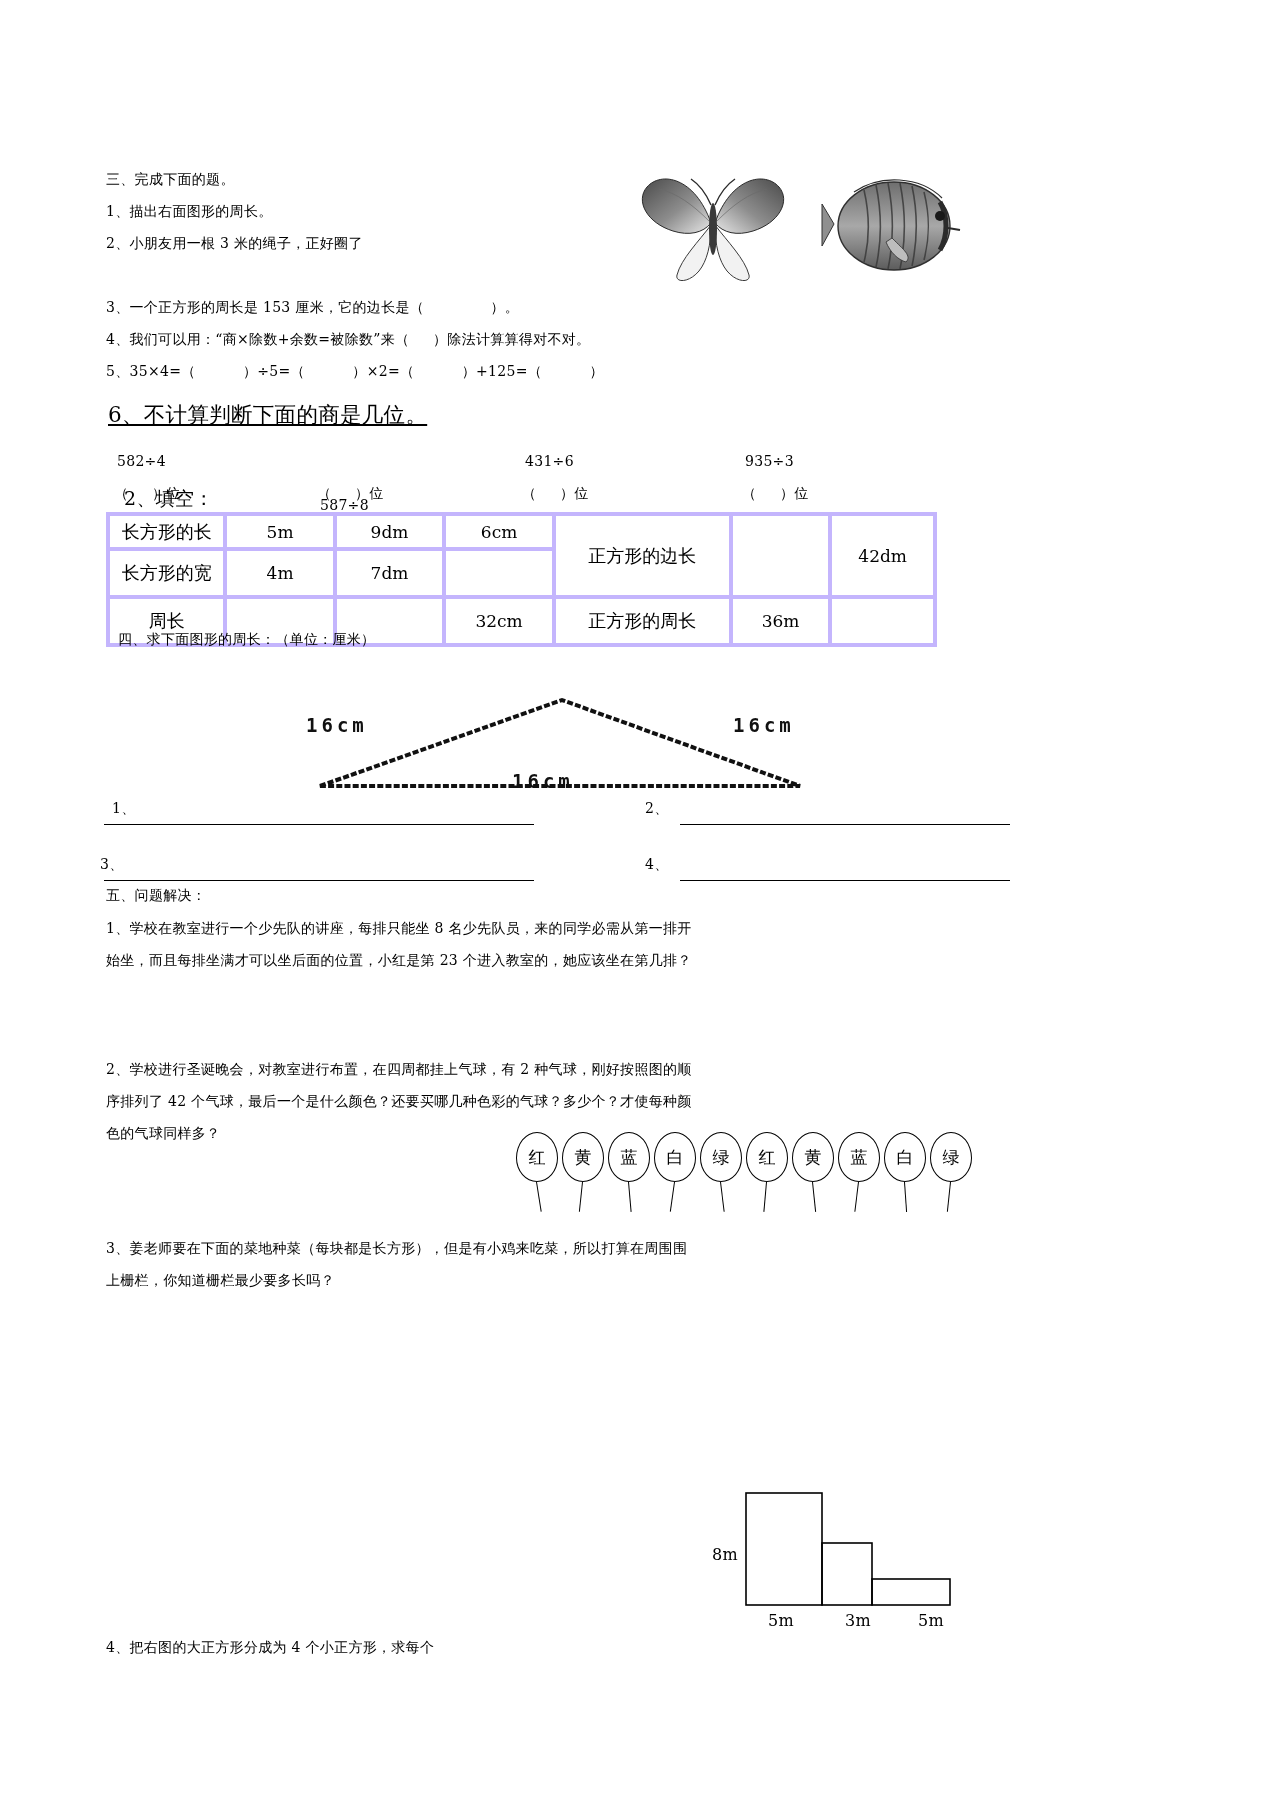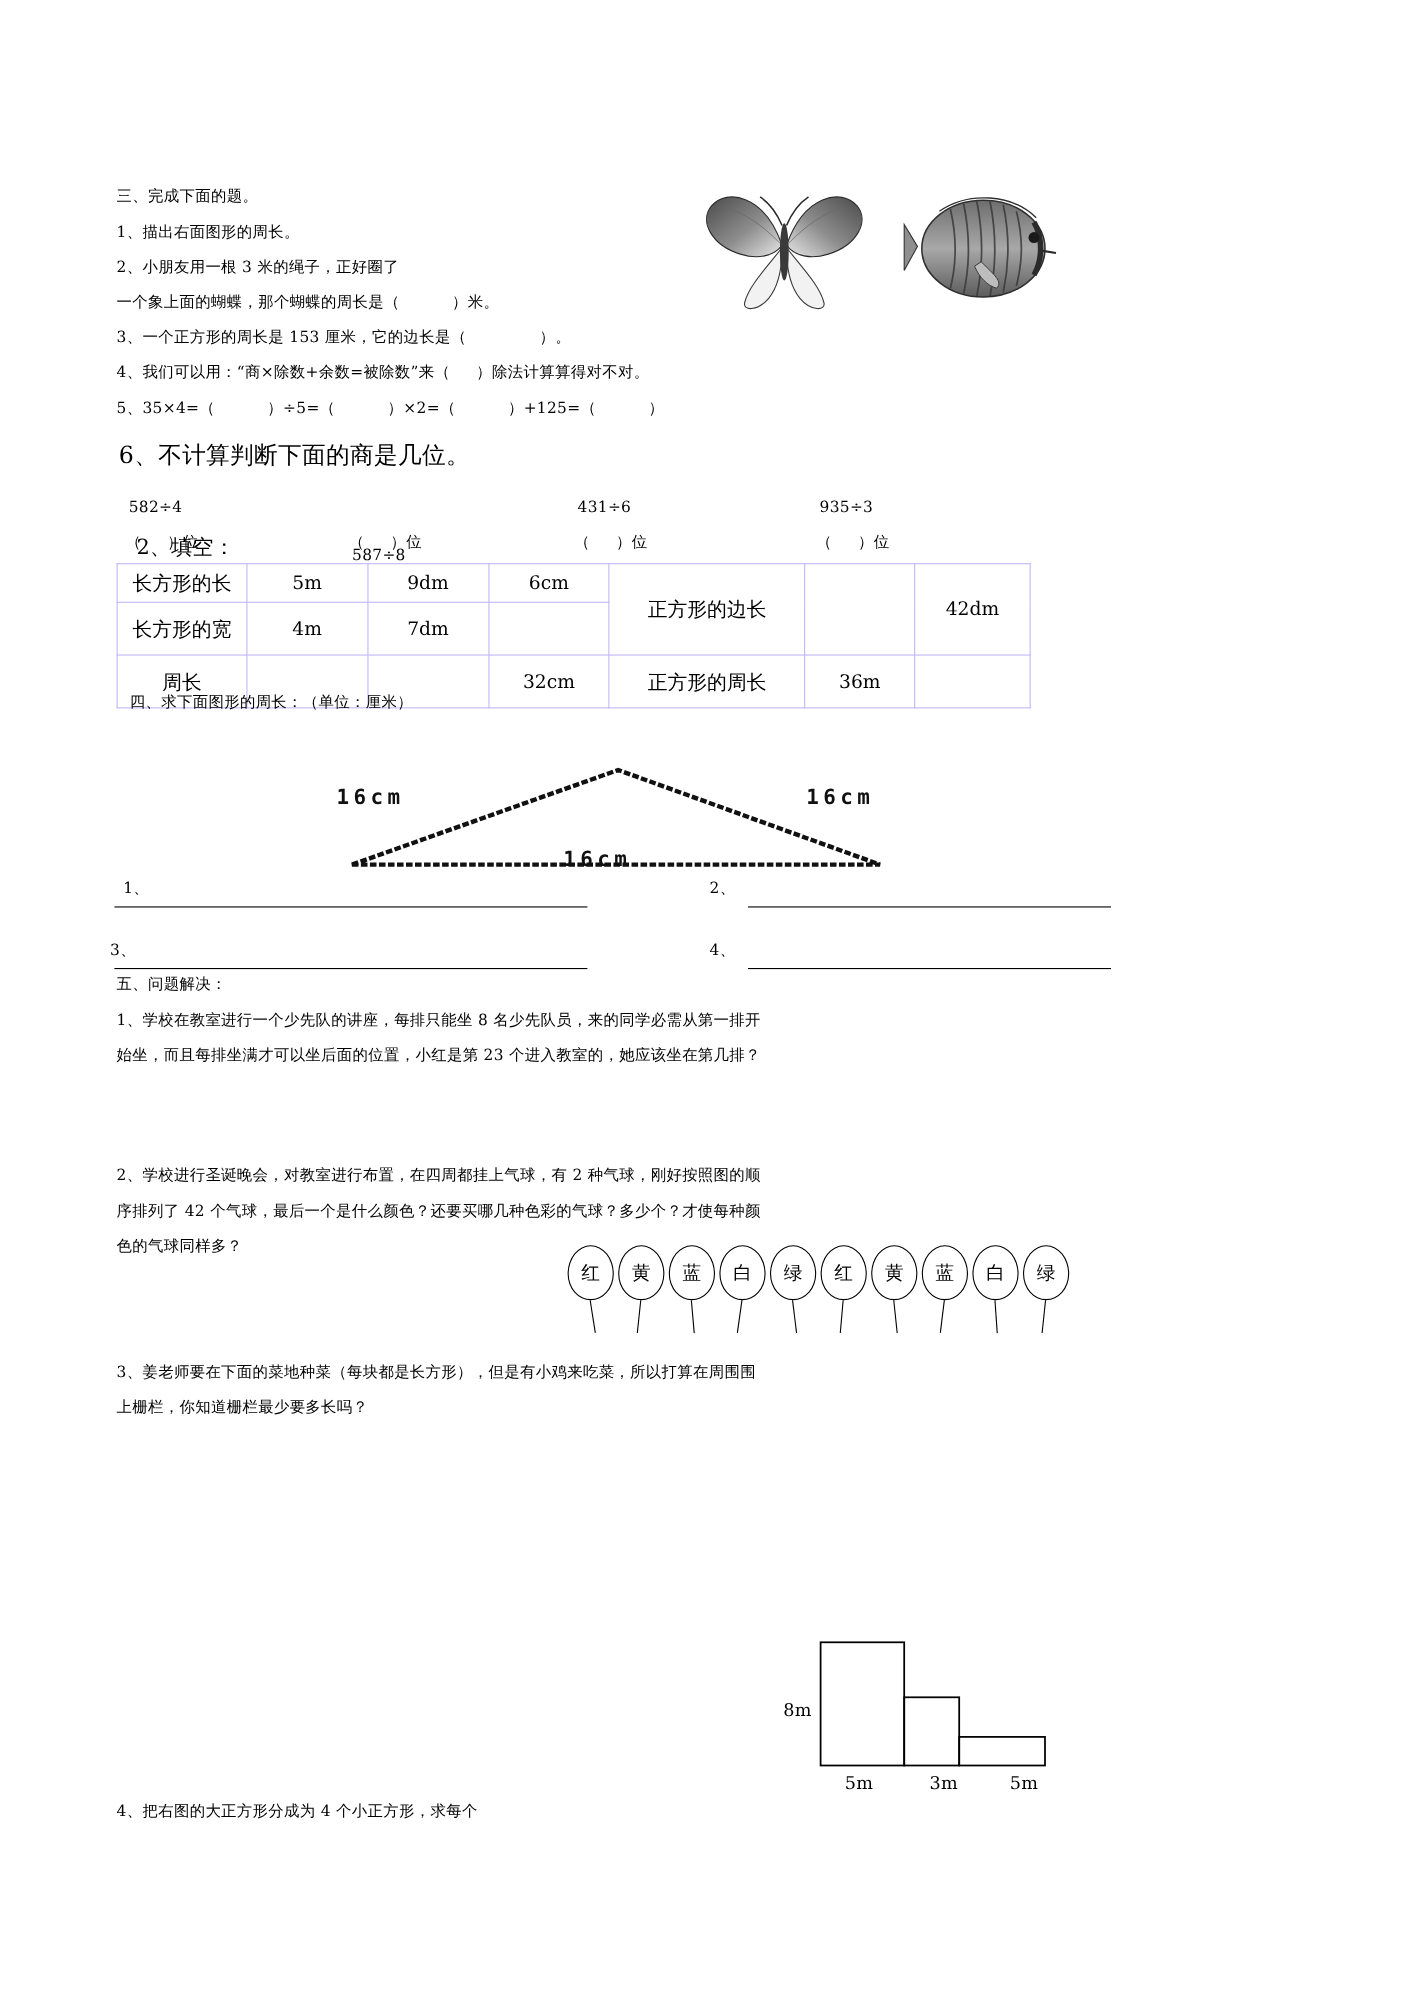--- a/index.html
+++ b/index.html
@@ -20,37 +20,37 @@
   }
 
   
   .ln {
     position: absolute;
     white-space: pre;
     font-size: 14px;
     line-height: 1.0;
     letter-spacing: 0.3px;
   }
-  .big { font-size: 21.5px; }
+  .big { font-size: 21.5px; text-decoration: underline; }
 
   
   .photo { position: absolute; }
 
   
   table.fill {
     position: absolute;
     left: 106px;
     top: 512px;
     width: 831px;
     border-collapse: collapse;
     font-size: 17px;
     font-family: "DejaVu Serif", "Liberation Serif", serif;
   }
   table.fill td {
-    border: 1px solid #c4b5fd;
+    border: 4px solid #c4b5fd;
     text-align: center;
     vertical-align: middle;
     padding: 0;
     height: 35px;
   }
   td.lbl { width: 118px; font-size: 18px; }
   td.c1 { width: 110px; }
   td.c2 { width: 110px; }
   td.c3 { width: 110px; }
   td.sq { width: 178px; font-size: 18px; }
@@ -161,21 +161,20 @@
       <path d="M72 70 C84 82, 92 88, 86 94 C78 92, 70 84, 66 74 Z" fill="#bdbdbd" stroke="#3a3a3a" stroke-width="0.9"></path>
     </svg>
   </div>
 
   <div class="ln" style="left:106px; top:172px;">三、完成下面的题。</div>
 
   <div class="ln" style="left:106px; top:204px;">1、描出右面图形的周长。</div>
 
   <div class="ln" style="left:106px; top:236px;">2、小朋友用一根 3 米的绳子，正好圈了</div>
 
-  <div class="ln" style="left:106px; top:268px;">一个象上面的蝴蝶，那个蝴蝶的周长是（          ）米。</div>
 
   <div class="ln" style="left:106px; top:300px;">3、一个正方形的周长是 153 厘米，它的边长是（              ）。</div>
 
   <div class="ln" style="left:106px; top:332px;">4、我们可以用：“商×除数+余数=被除数”来（     ）除法计算算得对不对。</div>
 
   <div class="ln" style="left:106px; top:364px;">5、35×4=（          ）÷5=（          ）×2=（          ）+125=（          ）</div>
 
   <div class="ln big" style="left:108px; top:404px;">6、不计算判断下面的商是几位。</div>
 
   <div class="ln" style="left:117px; top:454px;">582÷4</div>

